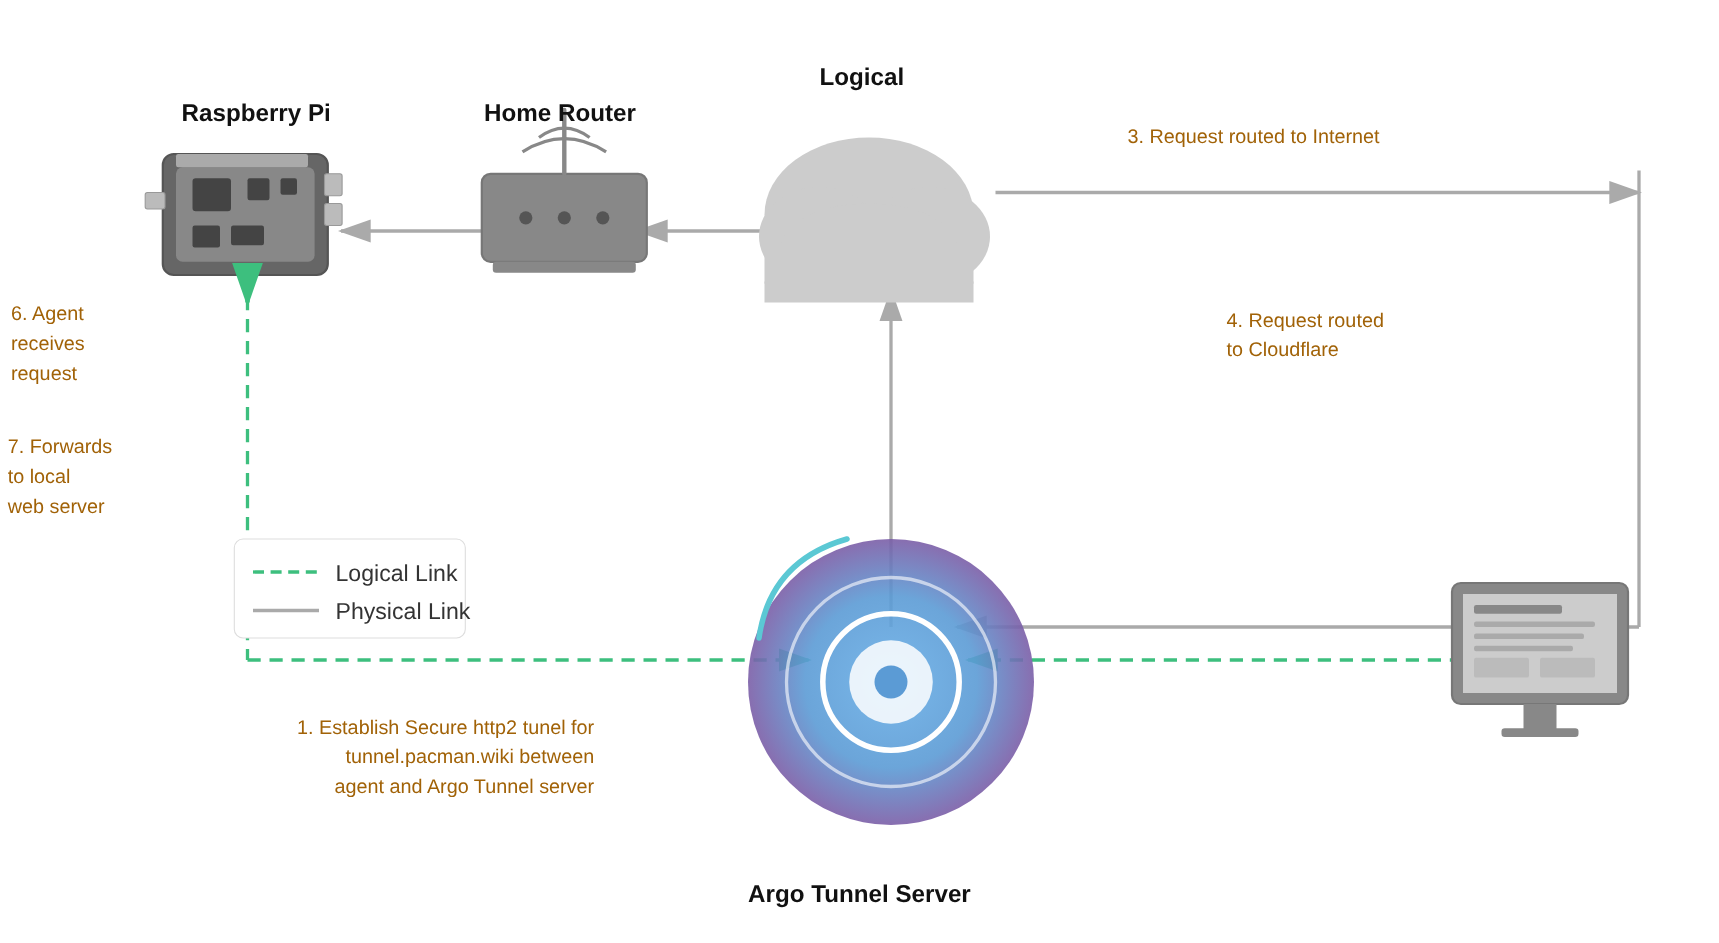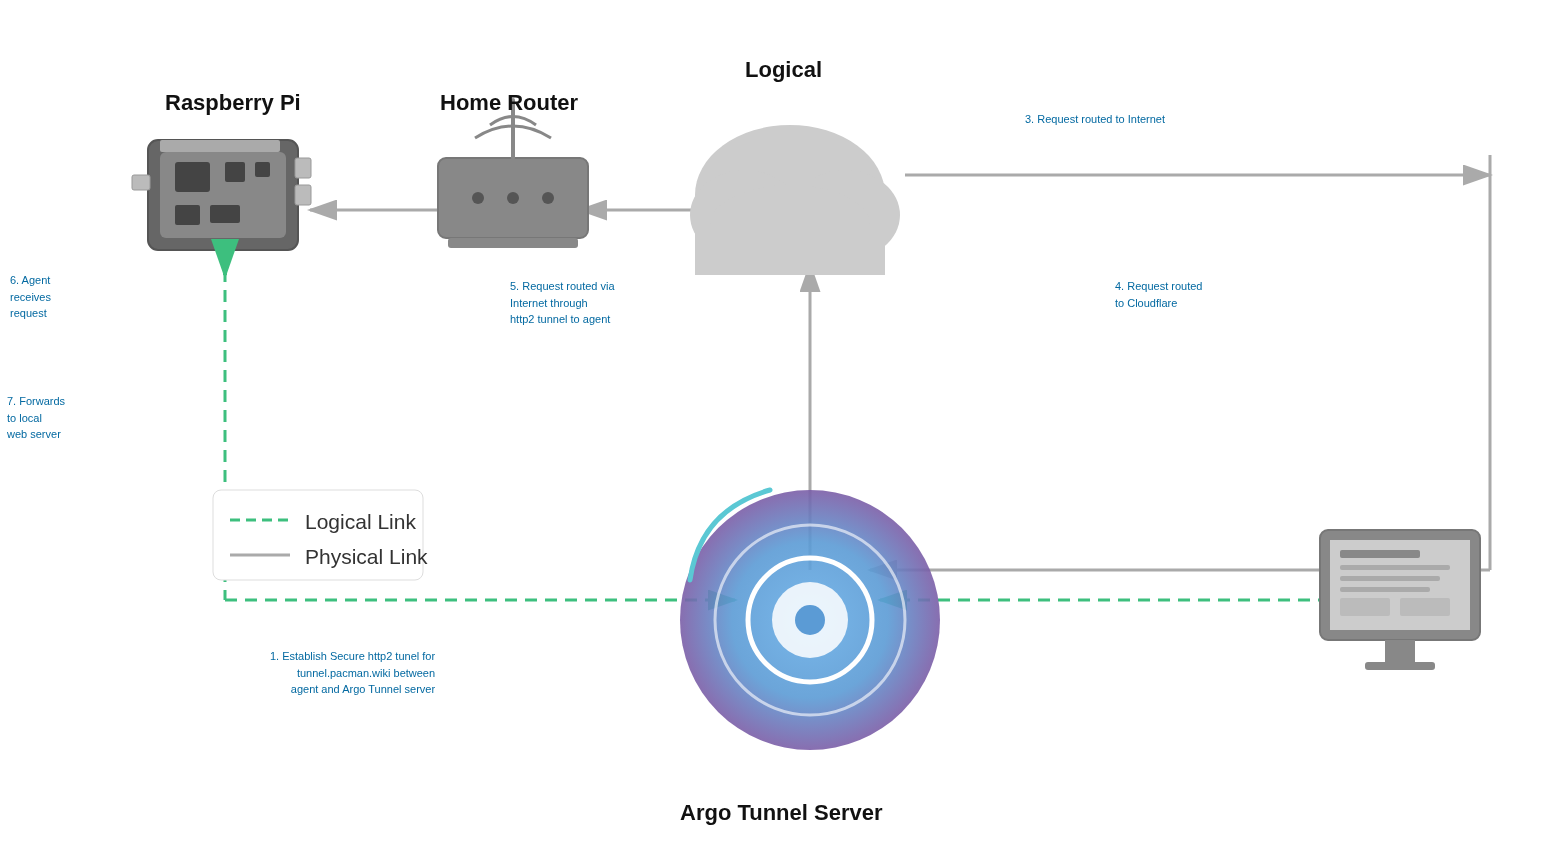--- a/index.html
+++ b/index.html
@@ -21,22 +21,22 @@
       font-size: 21px;
       color: #333;
       line-height: 1.4;
     }
     .label.bold {
       font-weight: 700;
       font-size: 22px;
       color: #111;
     }
     .label.step {
-      font-size: 11px;
-      color: #0369a1;
+      font-size: 18px;
+      color: #a16207;
     }
     svg#main-svg {
       position: absolute;
       top: 0; left: 0;
       width: 1563px;
       height: 857px;
     }
   </style>
 </head>
 <body>
@@ -162,20 +162,19 @@
   </svg>
 
   <div class="label bold" style="left:125px; top:88px;margin-left:40px;">Raspberry Pi</div>
   <div class="label bold" style="left:440px; top:88px;">Home Router</div>
   <div class="label bold" style="left:745px; top:55px;">Logical</div>
   <div class="label bold" style="left:680px; top:798px;">Argo Tunnel Server</div>
 
   <div class="label step" style="left:270px; top:648px; text-align:right; line-height:1.5;">1. Establish Secure http2 tunel for<br>tunnel.pacman.wiki between<br>agent and Argo Tunnel server</div>
   <div class="label step" style="left:1025px; top:112px;">3. Request routed to Internet</div>
   <div class="label step" style="left:1070px; top:278px; line-height:1.5;margin-left:45px;">4. Request routed<br>to Cloudflare</div>
-  <div class="label step" style="left:510px; top:278px; line-height:1.5;">5. Request routed via<br>Internet through<br>http2 tunnel to agent</div>
   <div class="label step" style="left:10px; top:272px; line-height:1.5;">6. Agent<br>receives<br>request</div>
   <div class="label step" style="left:7px; top:393px; line-height:1.5;">7. Forwards<br>to local<br>web server</div>
 
   <div class="label" style="left:305px; top:507px;">Logical Link</div>
   <div class="label" style="left:305px; top:542px;">Physical Link</div>
 
 </div>
 
 </body></html>

